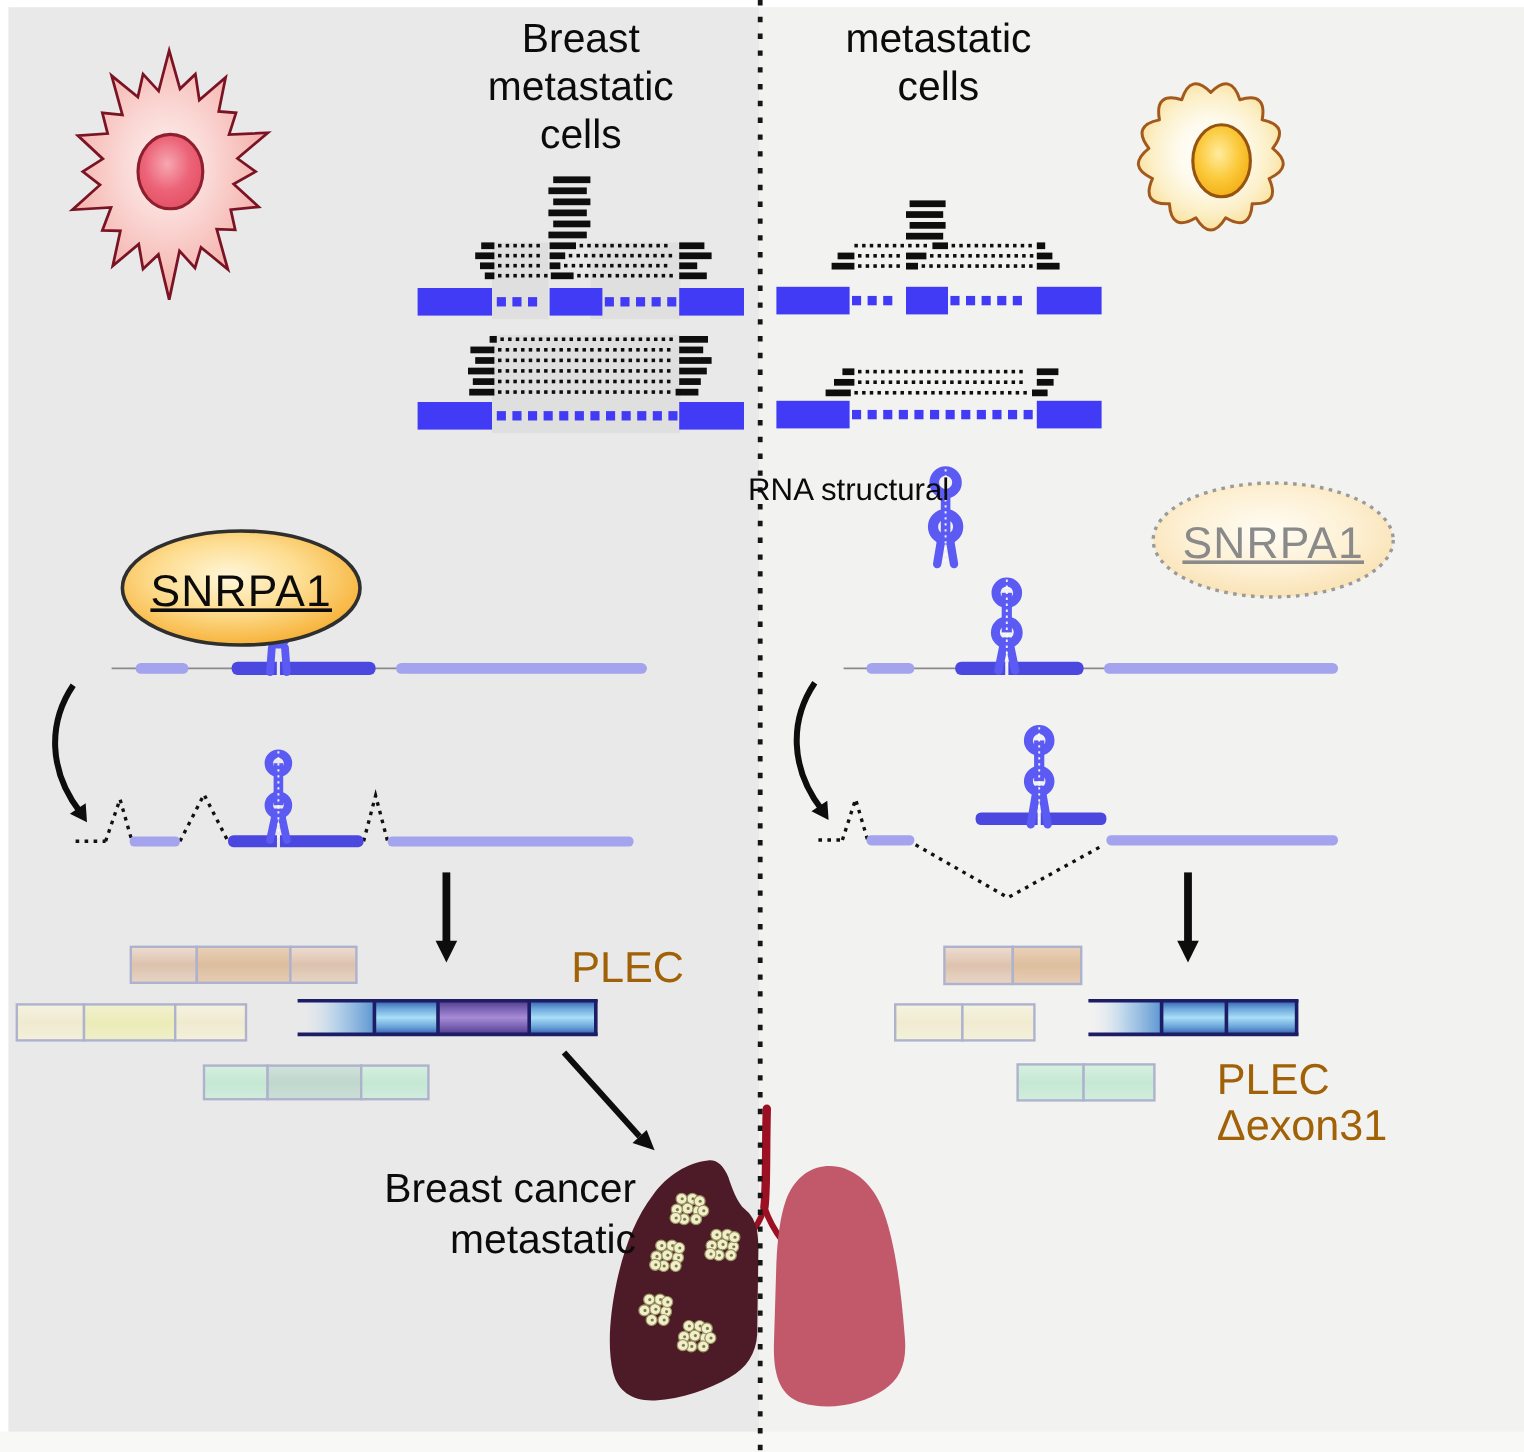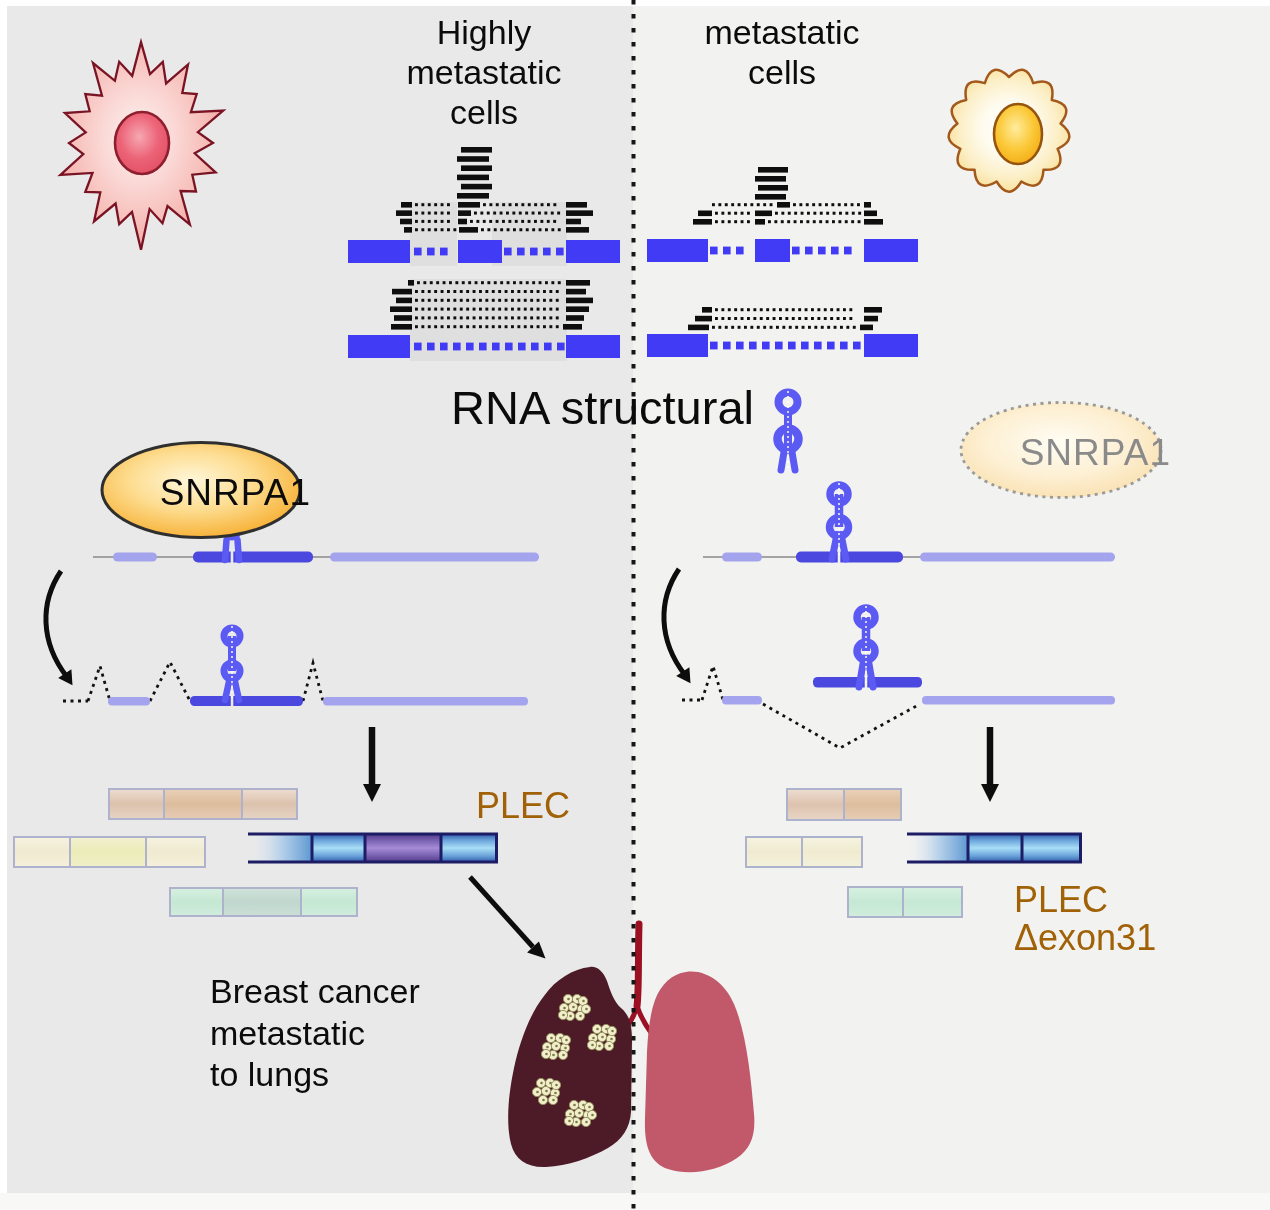--- a/index.html
+++ b/index.html
@@ -1,25 +1,25 @@
 <!DOCTYPE html>
 <html><head>
 <meta charset="utf-8">
 <style>
   html,body{margin:0;padding:0;background:#ffffff;}
   .canvas{position:relative;width:1270px;height:1210px;background:#ffffff;overflow:hidden;
           font-family:"Liberation Sans",sans-serif;}
   #art{position:absolute;left:0;top:0;}
   .txt{position:absolute;color:#0b0b0b;white-space:nowrap;}
   .hdr{font-size:34px;line-height:40px;text-align:center;width:300px;white-space:normal;}
-  .cap{font-size:47px;line-height:40px;text-align:left;width:340px;white-space:normal;}
-  .prot{font-size:37px;text-align:right;width:220px;letter-spacing:1px;}
+  .cap{font-size:26px;line-height:40px;text-align:right;width:340px;white-space:normal;}
+  .prot{font-size:37px;text-align:center;width:220px;letter-spacing:1px;text-decoration:underline;}
   .prot.faded{color:#8a8a8a;}
   .plec{font-size:36px;line-height:38px;color:#a16207;}
-  .bottom{font-size:34px;line-height:41.5px;text-align:left;width:320px;white-space:normal;}
+  .bottom{font-size:34px;line-height:41.5px;text-align:right;width:320px;white-space:normal;}
 </style>
 </head>
 <body>
 
 <div class="canvas">
 
   <svg id="art" width="1270" height="1210" viewBox="0 0 1270 1210">
       <defs>
         <radialGradient id="cellPink" cx="48%" cy="46%" r="60%">
           <stop offset="0%" stop-color="#fdf3f2"></stop>
@@ -820,21 +820,21 @@
         <path d="M141.0,42.1 L150.0,74.0 L162.8,61.8 L166.1,83.4 L188.0,64.5 L182.3,92.9 L196.7,94.0 L190.9,112.2 L223.2,110.6 L197.9,132.1 L213.0,143.0 L194.7,153.3 L215.6,172.4 L192.3,174.7 L196.0,191.5 L180.6,191.0 L189.9,224.6 L167.5,206.1 L162.5,223.3 L149.6,209.1 L141.0,249.7 L132.0,212.0 L119.2,224.2 L115.6,203.5 L94.0,221.5 L100.3,192.4 L85.3,192.0 L92.5,172.9 L60.4,174.8 L83.3,154.1 L69.0,143.0 L85.7,132.4 L64.9,113.0 L89.7,111.3 L85.3,94.0 L102.0,95.7 L93.0,63.0 L114.9,80.8 L119.2,61.8 L132.2,75.9 Z" fill="url(#cellPink)" stroke="#7a1424" stroke-width="2.3" stroke-linejoin="miter"></path>
         <ellipse cx="142" cy="143" rx="27" ry="31" fill="url(#nucPink)" stroke="#8e1f2e" stroke-width="2.6"></ellipse>
       </g>
       <g>
         <path d="M1009.0,77.0 Q1026.0,60.1 1033.2,83.1 Q1056.1,76.1 1051.8,99.9 Q1075.4,104.5 1060.6,123.6 Q1079.5,138.7 1057.6,148.8 Q1067.4,170.9 1043.5,169.7 Q1042.0,193.8 1021.4,181.5 Q1009.0,202.0 996.6,181.5 Q976.0,193.8 974.5,169.7 Q950.6,170.9 960.4,148.8 Q938.5,138.7 957.4,123.6 Q942.6,104.5 966.2,99.9 Q961.9,76.1 984.8,83.1 Q992.0,60.1 1009.0,77.0 Z" fill="url(#cellYellow)" stroke="#a3591c" stroke-width="2.5" stroke-linejoin="round"></path>
         <ellipse cx="1018" cy="134" rx="24" ry="30" fill="url(#nucYellow)" stroke="#96540e" stroke-width="2.6"></ellipse>
       </g>
     </svg>
 
   <div class="txt hdr" style="left:334px;top:12px;">
-    <div>Highly</div>
+    <div>Breast</div>
     <div>metastatic</div>
     <div>cells</div>
   </div>
 
   <div class="txt hdr" style="left:632px;top:12px;">
     <div>metastatic</div>
     <div>cells</div>
   </div>
 
   <div class="txt cap" style="left:451px;top:388px;">
@@ -848,15 +848,14 @@
   <div class="txt plec" style="left:476px;top:787px;">PLEC</div>
 
   <div class="txt plec" style="left:1014px;top:881px;">
     <div>PLEC</div>
     <div>Δexon31</div>
   </div>
 
   <div class="txt bottom" style="left:210px;top:971px;">
     <div>Breast cancer</div>
     <div>metastatic</div>
-    <div>to lungs</div>
   </div>
 </div>
 
 </body></html>

